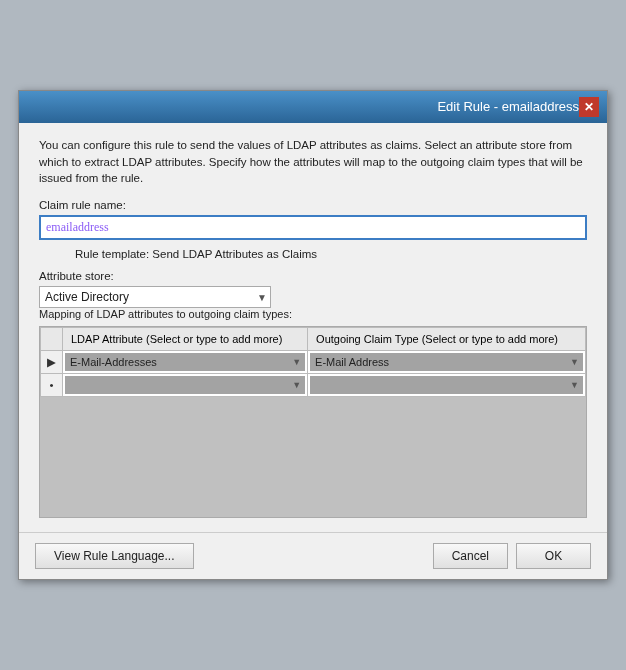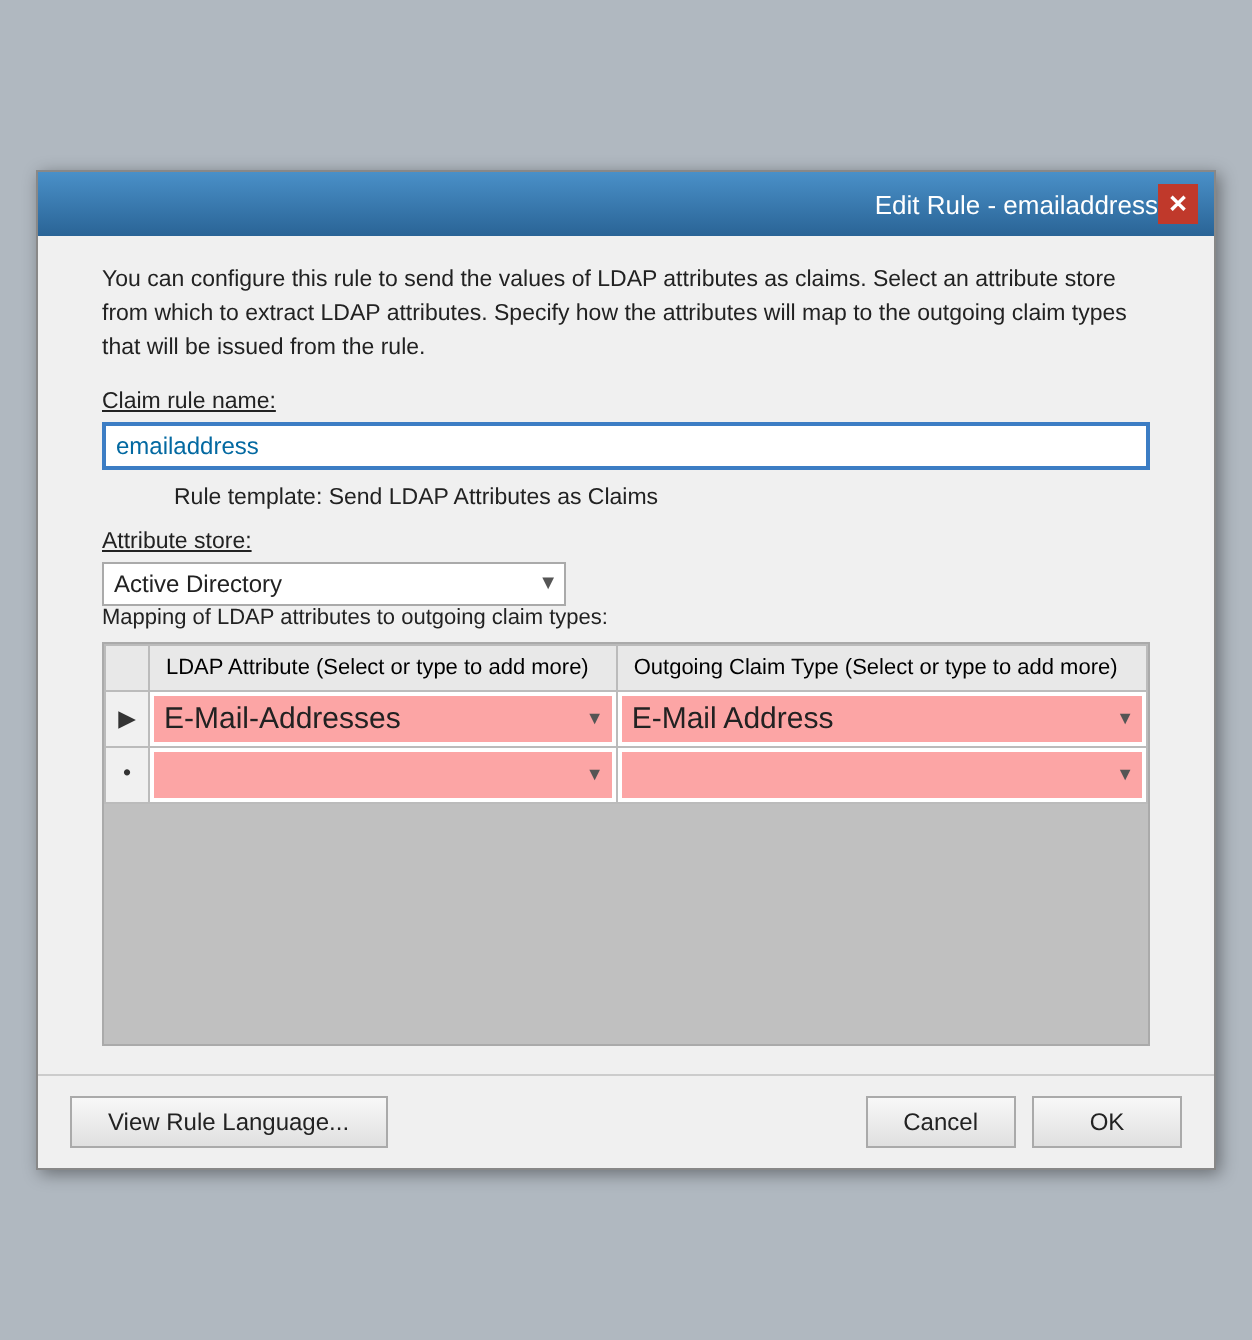--- a/index.html
+++ b/index.html
@@ -40,43 +40,43 @@
       color: white;
       border: none;
       cursor: pointer;
       font-size: 12px;
       display: flex;
       align-items: center;
       justify-content: center;
       font-weight: bold;
     }
     .dialog-body {
-      padding: 14px 32px;
+      padding: 14px 20px;
     }
     .description {
       font-size: 11.5px;
       color: #222;
       margin-bottom: 12px;
       line-height: 1.45;
     }
     .field-label {
       font-size: 11.5px;
       color: #222;
       margin-bottom: 4px;
-      text-decoration: underline;
     }
     .text-input {
       width: 100%;
       padding: 3px 5px;
       border: 2px solid #3c7dc4;
       background: white;
       font-size: 12px;
       margin-bottom: 8px;
       outline: none;
-      color: #0369a1;
+      color: #8b5cf6;
+      font-family: Liberation Serif, serif;
     }
     .rule-template {
       font-size: 11.5px;
       color: #222;
       margin-bottom: 10px;
       margin-left: 36px;
     }
     .dropdown {
       width: 100%;
       padding: 3px 24px 3px 5px;
@@ -141,22 +141,22 @@
       padding: 4px 2px;
     }
     .cell-dropdown-wrapper {
       position: relative;
       width: 100%;
     }
     .cell-dropdown {
       width: 100%;
       padding: 3px 20px 3px 5px;
       border: none;
-      background: #fca5a5;
-      font-size: 15px;
+      background: #a3a3a3;
+      font-size: 11px;
       appearance: none;
       -webkit-appearance: none;
       cursor: pointer;
       color: #222;
       outline: none;
     }
     .cell-dropdown-arrow {
       position: absolute;
       right: 4px;
       top: 50%;

